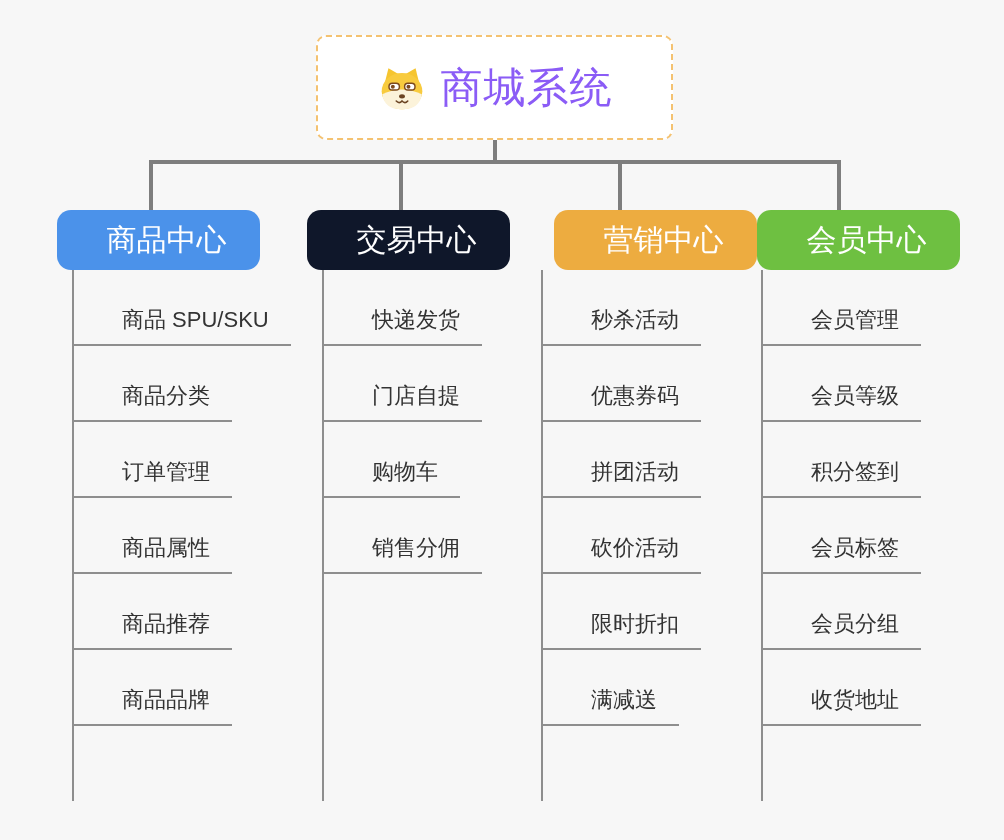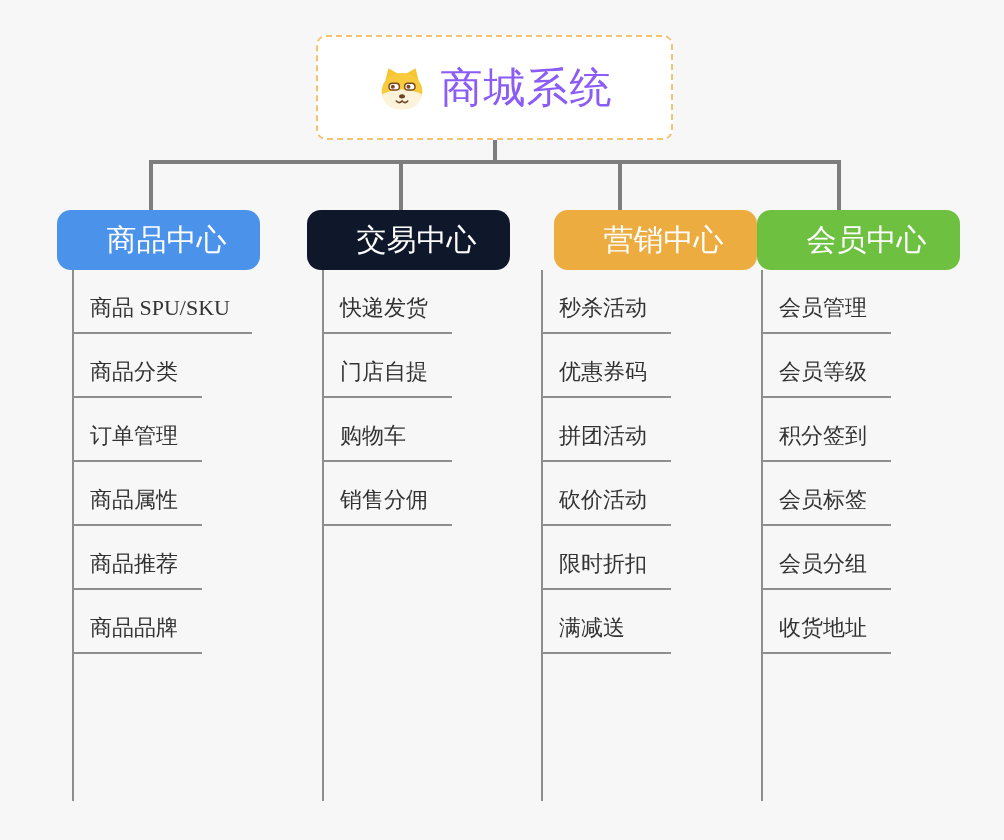--- a/index.html
+++ b/index.html
@@ -66,33 +66,32 @@
     height: 531px;
     border-left: 2px solid #8e8e8e;
     display: flex;
     flex-direction: column;
   }
   .branch-column-1 { left: 72px; }
   .branch-column-2 { left: 322px; }
   .branch-column-3 { left: 541px; }
   .branch-column-4 { left: 761px; }
   .branch-item {
-    height: 64px;
+    height: 76px;
     box-sizing: border-box;
     display: flex;
     flex-direction: column;
     justify-content: flex-end;
     width: max-content;
     min-width: 128px;
     border-bottom: 2px solid #8e8e8e;
-    padding: 0 22px 9px 16px;
+    padding: 0 22px 9px 48px;
     font-size: 22px;
     color: #333333;
     white-space: nowrap;
-    font-family: Liberation Serif, serif;
   }
 </style>
 </head>
 <body>
 
 <div id="canvas">
 
   <div class="conn conn-root-stub"></div>
   <div class="conn conn-horizontal"></div>
   <div class="conn conn-drop conn-drop-1"></div>

